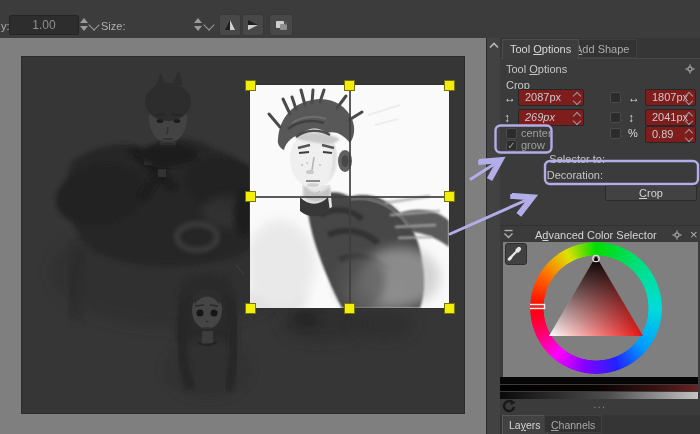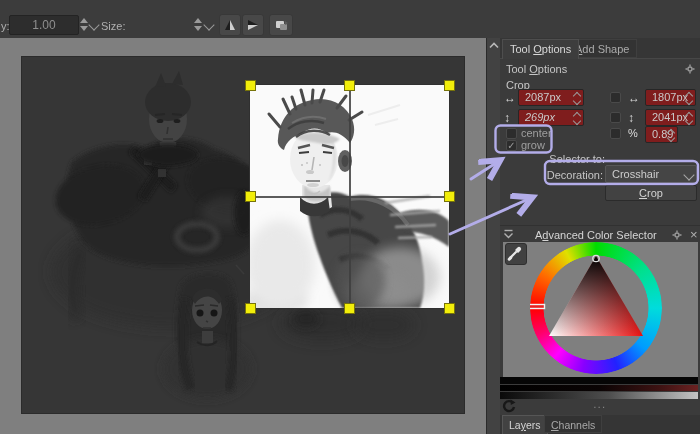--- a/index.html
+++ b/index.html
@@ -267,32 +267,28 @@
   <span class="abs arrow-ic" style="left:4px;top:74px;">↕</span>
   <div class="abs field" style="left:18px;top:71px;width:66px;font-style:italic;"><span>269px</span><span class="fchev up"></span><span class="fchev dn"></span></div>
   <div class="abs cbx" style="left:110px;top:74px;"></div>
   <span class="abs arrow-ic" style="left:128px;top:74px;">↕</span>
   <div class="abs field" style="left:145px;top:71px;width:51px;"><span>2041px</span><span class="fchev up"></span><span class="fchev dn"></span></div>
 
   <div class="abs cbx" style="left:6px;top:90px;"></div>
   <span class="abs dim" style="left:21px;top:89px;">center</span>
   <div class="abs cbx" style="left:110px;top:90px;"></div>
   <span class="abs" style="left:128px;top:89px;color:#dcdcdc;">%</span>
-  <div class="abs field" style="left:145px;top:88px;width:33px;"><span>0.89</span><span class="fchev up"></span><span class="fchev dn"></span></div>
+  <div class="abs field" style="left:145px;top:88px;width:51px;"><span>0.89</span><span class="fchev up"></span><span class="fchev dn"></span></div>
 
   <div class="abs cbx" style="left:6px;top:102px;"><span>✓</span></div>
   <span class="abs dim" style="left:21px;top:101px;">grow</span>
 
   <span class="abs lab" style="left:40px;top:115px;width:65px;text-align:right;">Selector to:</span>
 
   <span class="abs lab" style="left:30px;top:131px;width:73px;text-align:right;">Decoration:</span>
-  <div class="abs combo" style="left:105px;top:127px;width:92px;height:18px;">
-    <span style="position:absolute;left:6px;top:2px;">Crosshair</span>
-    <span class="chev" style="left:79px;top:5px;border-color:#a8a8a8;"></span>
-  </div>
 
   <div class="abs btn" style="left:105px;top:147px;width:92px;height:16px;line-height:15px;"><span class="u">C</span><span>rop</span></div>
 
   <div class="abs" style="left:0;top:187px;width:200px;height:1px;background:#313131;"></div>
   <svg class="abs" style="left:3px;top:191px;" width="11" height="11" viewBox="0 0 11 11">
     <path d="M1.5,1.5 H9.5" stroke="#b0b0b0" stroke-width="1.4"></path>
     <polyline points="1.5,4.5 5.5,8.5 9.5,4.5" fill="none" stroke="#b0b0b0" stroke-width="1.4"></polyline>
   </svg>
   <div class="abs dk-title" style="left:35px;top:191px;"><span>A</span><span class="u">d</span><span>vanced Color Selector</span></div>
   <svg class="abs" style="left:172px;top:192px;" width="10" height="10" viewBox="0 0 10 10">

